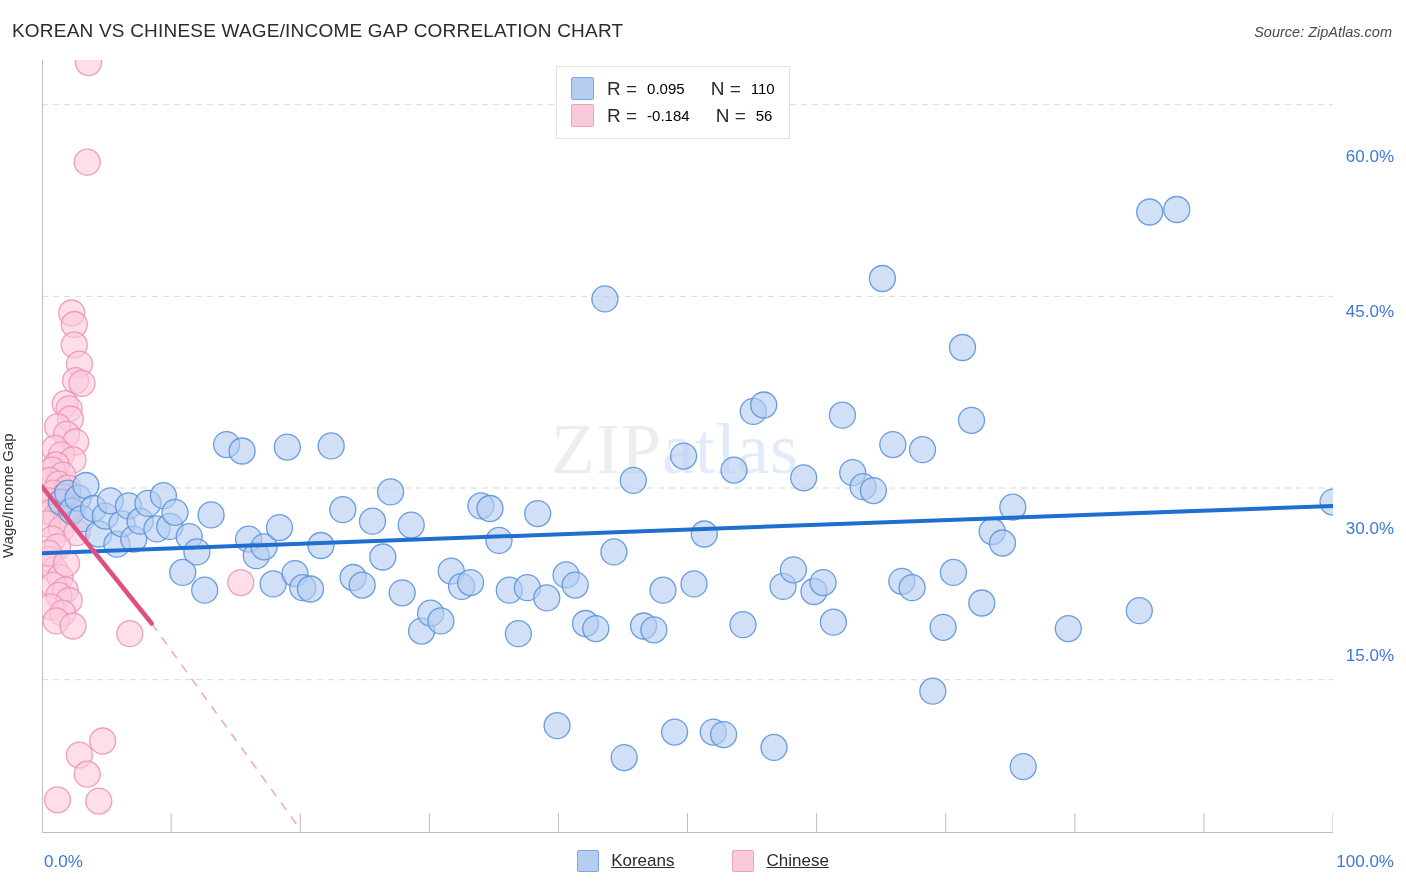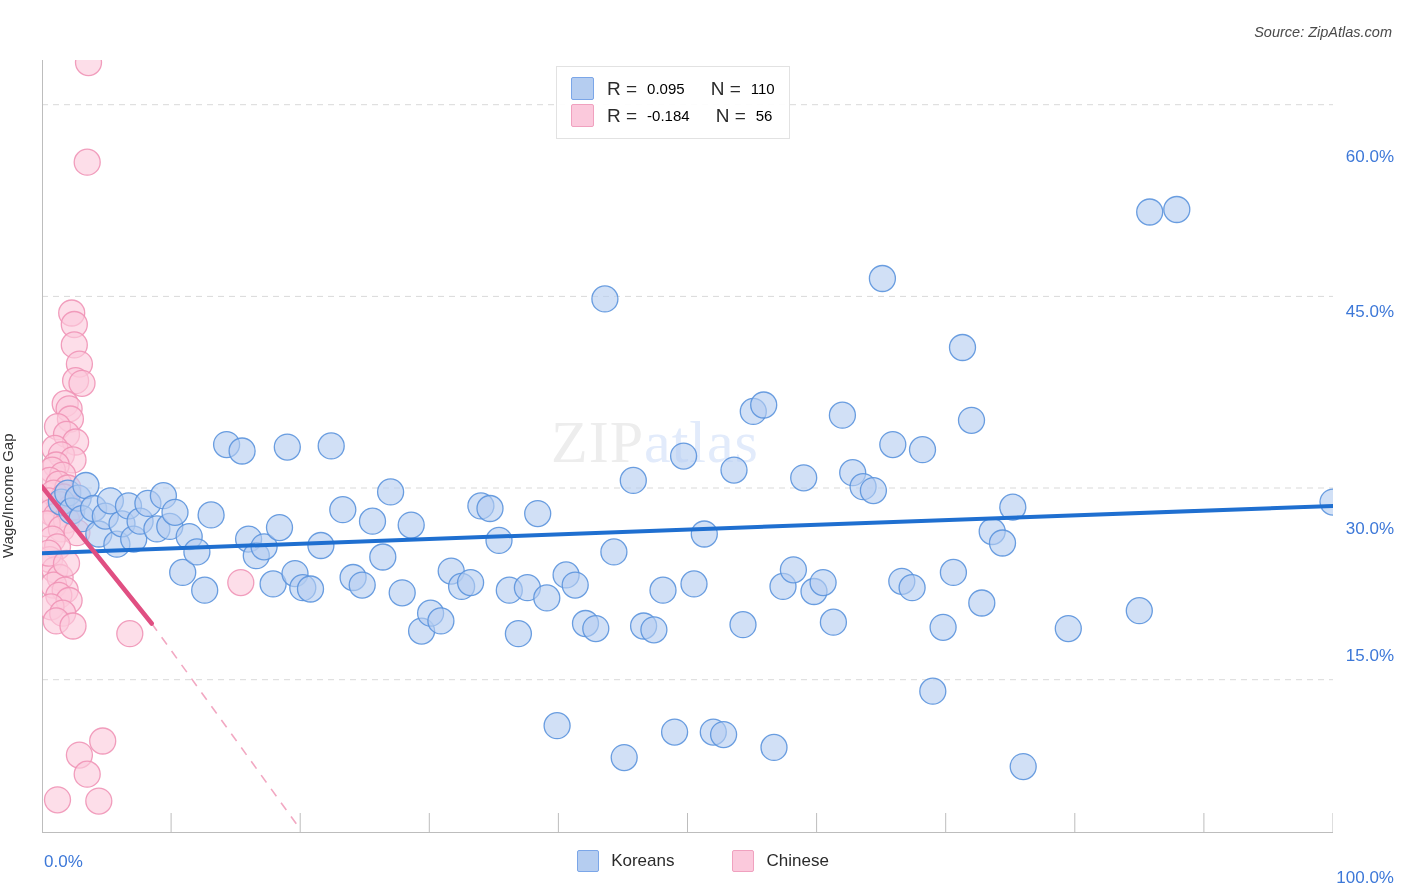--- a/index.html
+++ b/index.html
@@ -69,21 +69,21 @@
     right: 12px;
   }
   .x-tick-label {
     position: absolute;
     font-size: 17px;
     color: #3d78d8;
     white-space: nowrap;
     top: 852px;
   }
   #x-label-left { left: 44px; }
-  #x-label-right { right: 12px; margin-top: 16px; }
+  #x-label-right { right: 12px; }
   #stats-legend {
     position: absolute;
     left: 556px;
     top: 66px;
     border: 1px solid #e2e2e2;
     background: rgba(255,255,255,0.93);
     padding: 8px 14px 9px 14px;
     box-sizing: border-box;
   }
   .stats-row {
@@ -120,40 +120,41 @@
     align-items: center;
     gap: 12px;
   }
   .legend-entry .lswatch {
     width: 20px;
     height: 20px;
     border-radius: 2px;
   }
   .lswatch.blue { background: #b5cdf0; border: 1.5px solid #7ba6e8; }
   .lswatch.pink { background: #fbc9dc; border: 1.5px solid #f0a1bf; }
-  .legend-entry span.lbl { font-size: 17px; color: #2b2b2b; }
+  .legend-entry span.lbl { font-size: 17px; color: #2b2b2b; text-decoration: underline; }
   #watermark {
     position: absolute;
     left: 551px;
     top: 408px;
     font-family: "Liberation Serif", serif;
-    font-size: 60px;
+    font-size: 72px;
     letter-spacing: 1px;
     pointer-events: none;
     user-select: none;
     white-space: nowrap;
   }
   #watermark .wm-zip  { color: #ededed; }
   #watermark .wm-atl  { color: #e2ebfb; }
 </style>
 </head>
 <body>
 
 <div id="chart-root">
 
+  <div id="chart-title">KOREAN VS CHINESE WAGE/INCOME GAP CORRELATION CHART</div>
   <div id="chart-source">Source: ZipAtlas.com</div>
 
   <div id="watermark">
     <span class="wm-zip">ZIP</span><span class="wm-atl">atlas</span>
   </div>
 
   <div id="y-axis-title">Wage/Income Gap</div>
 
   <div id="plot-area">
     <svg id="plot-svg" width="1291" height="773">

